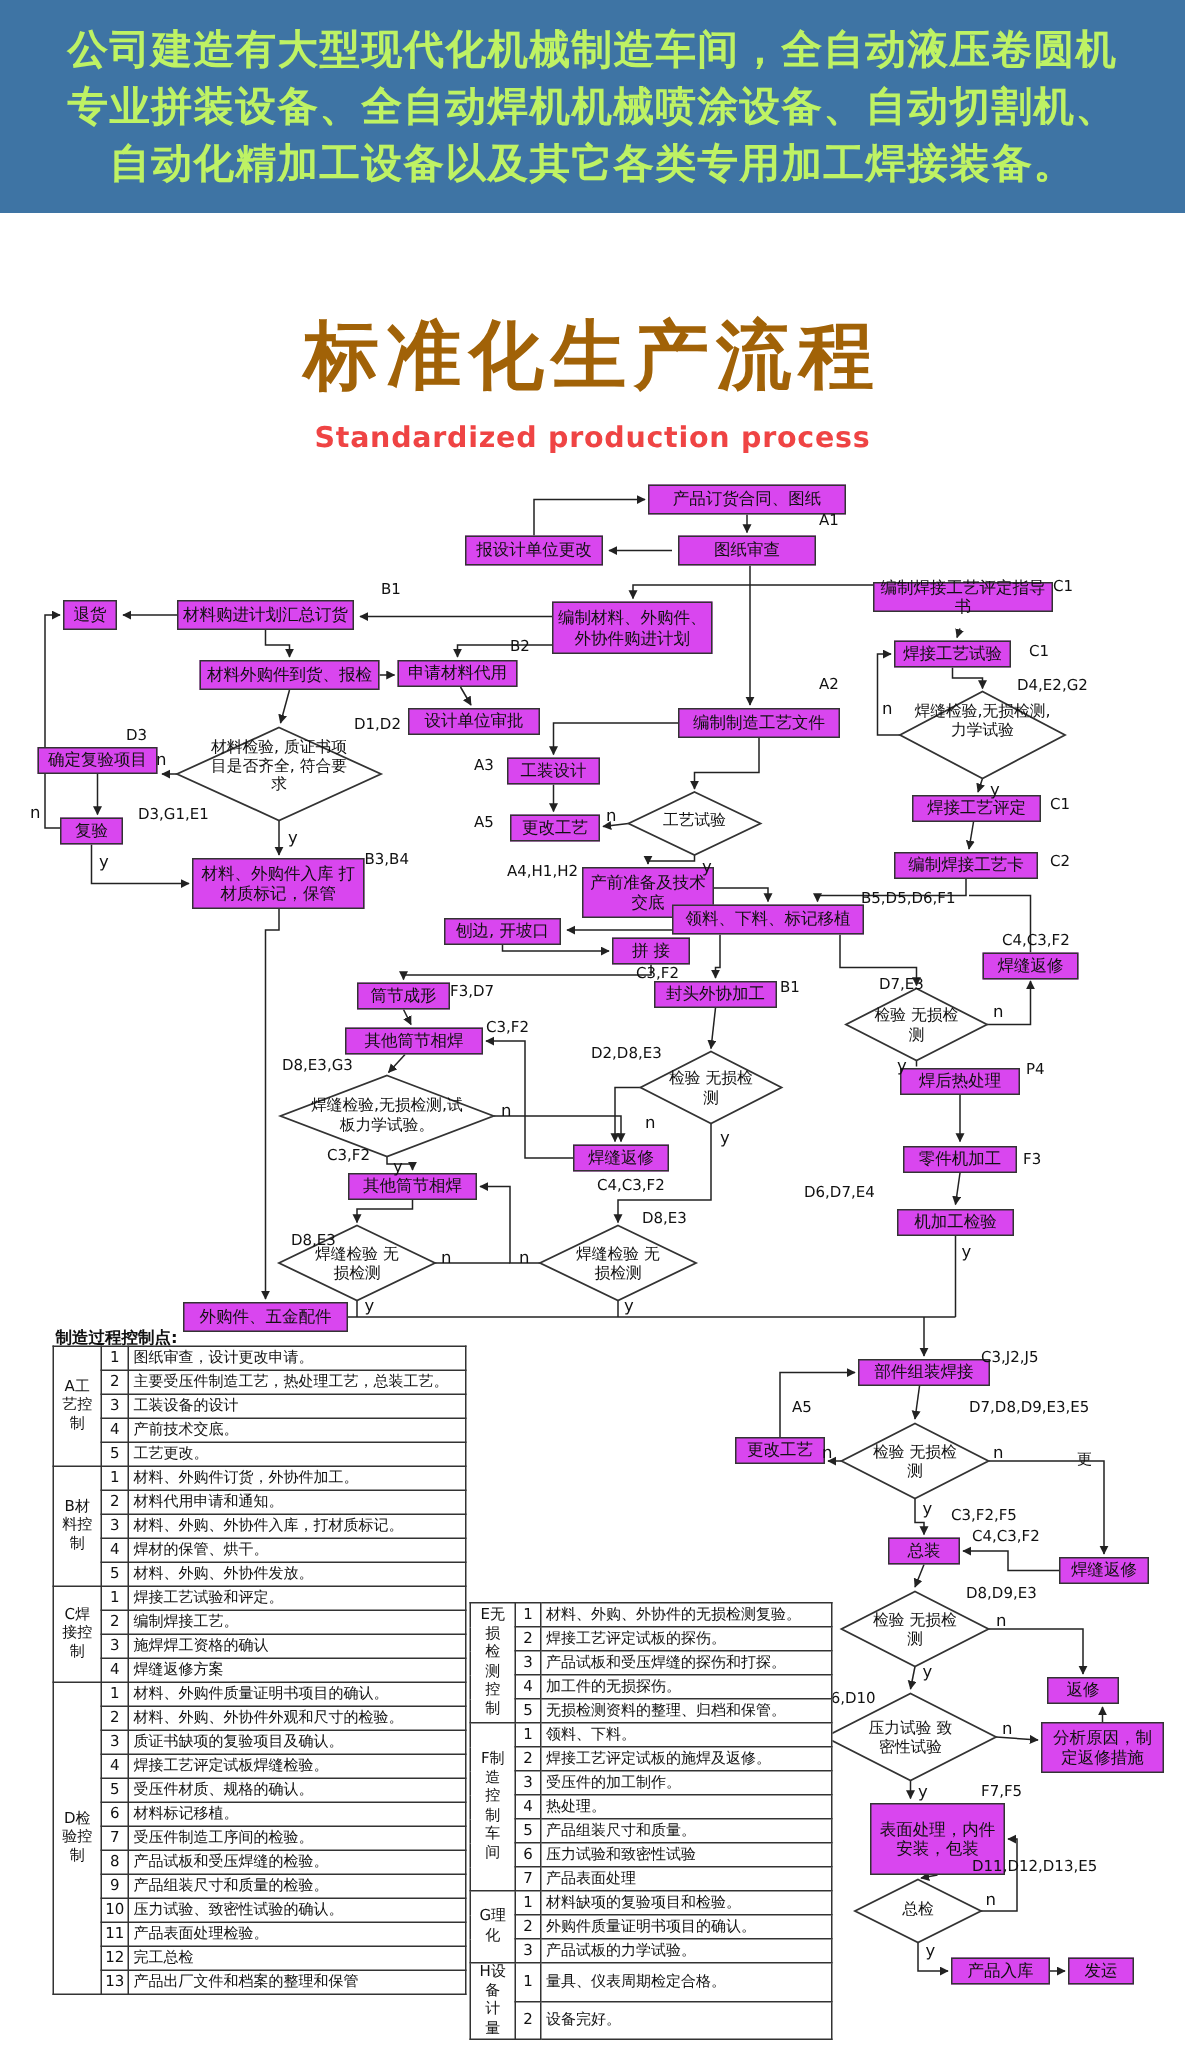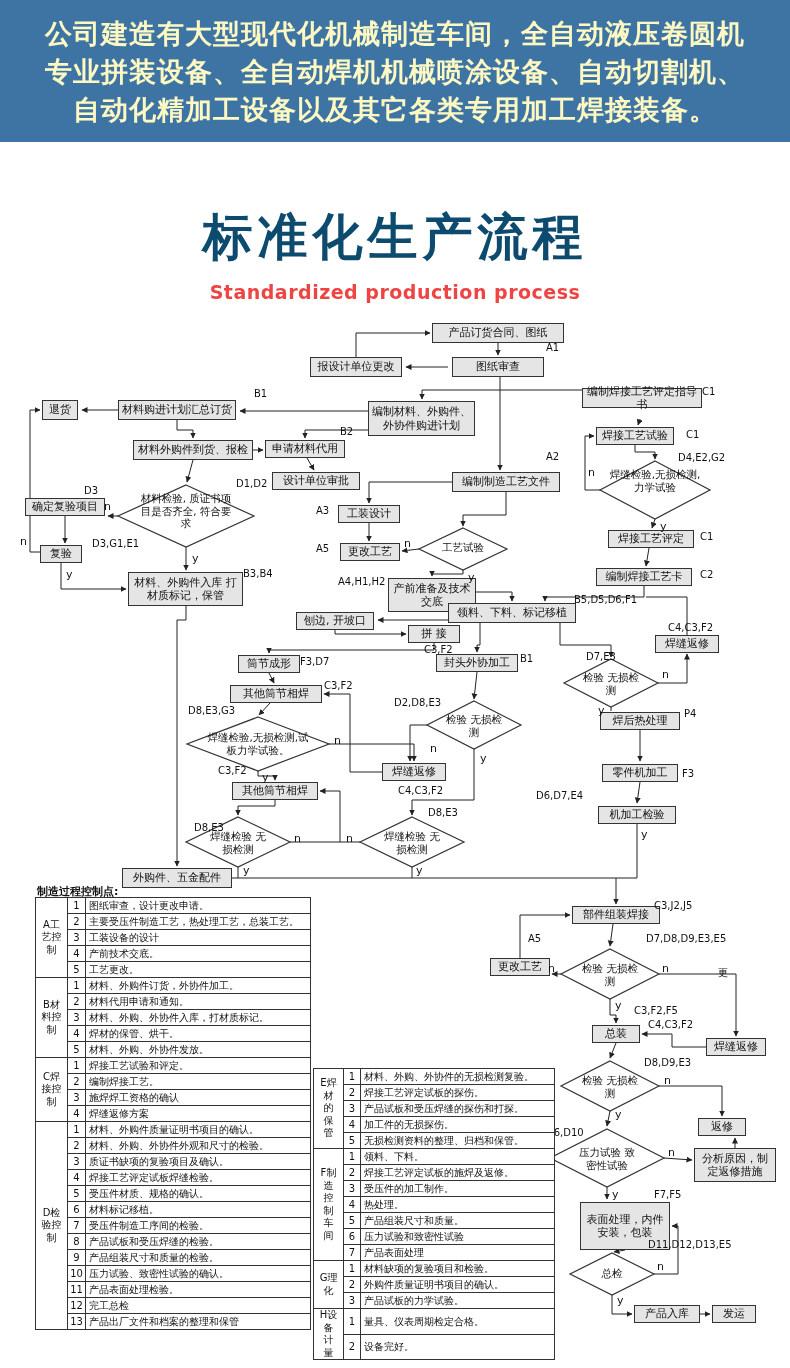--- a/index.html
+++ b/index.html
@@ -1,26 +1,26 @@
 <!DOCTYPE html>
 <html><head>
 <meta charset="utf-8">
 <style>
   html,body{margin:0;padding:0;}
   body{width:790px;height:1368px;position:relative;background:#fff;overflow:hidden;
        font-family:"DejaVu Sans","Liberation Sans",sans-serif;color:#111;}
   .banner{position:absolute;left:0;top:0;width:790px;height:142px;background:#3e74a4;
           box-sizing:border-box;padding-top:15px;text-align:center;}
-  .banner div{color:#fef9c3;font-size:27px;font-weight:bold;line-height:38px;letter-spacing:1px;}
+  .banner div{color:#bef264;font-size:27px;font-weight:bold;line-height:38px;letter-spacing:1px;}
   .title{position:absolute;left:0;top:204px;width:790px;text-align:center;
-         font-size:50px;font-weight:800;letter-spacing:5px;color:#0c4a6e;}
+         font-size:50px;font-weight:800;letter-spacing:5px;color:#a16207;}
   .subtitle{position:absolute;left:0;top:281px;width:790px;text-align:center;
             font-size:19px;font-weight:bold;color:#ef4444;letter-spacing:0.5px;}
   svg.cv{position:absolute;left:0;top:0;}
-  .bx{position:absolute;box-sizing:border-box;border:1px solid #333;background:#e5e5e5;
+  .bx{position:absolute;box-sizing:border-box;border:1px solid #333;background:#d946ef;
       display:flex;align-items:center;justify-content:center;text-align:center;
       font-size:11px;line-height:1.2;padding:0 2px;}
   .dt{position:absolute;text-align:center;font-size:10.5px;line-height:1.2;}
   .cl{position:absolute;font-size:10px;white-space:nowrap;color:#111;}
   .yn{position:absolute;font-size:11px;color:#111;}
   .thead{position:absolute;font-size:11px;font-weight:bold;color:#111;}
   table.ctl{position:absolute;border-collapse:collapse;background:#fff;table-layout:fixed;}
   table.ctl td{border:1px solid #333;font-size:10px;padding:0 3px;height:15px;line-height:1.15;overflow:hidden;}
   table.ctl td.sec{text-align:center;word-break:break-all;padding:0 5px;line-height:1.25;}
   table.ctl td.num{text-align:center;padding:0 1px;}
@@ -390,21 +390,21 @@
   </table>
 
 <table class="ctl" id="rtab">
 <colgroup>
       <col class="c1">
       <col class="c2">
       <col>
     </colgroup>
 <tbody>
       <tr>
-        <td class="sec" rowspan="5"><span>E</span><span class="sn">焊材的保管</span></td>
+        <td class="sec" rowspan="5"><span>E</span><span class="sn">无损检测控制</span></td>
         <td class="num">1</td>
         <td>材料、外购、外协件的无损检测复验。</td>
       </tr>
 <tr>
         <td class="num">2</td>
         <td>焊接工艺评定试板的探伤。</td>
       </tr>
 <tr>
         <td class="num">3</td>
         <td>产品试板和受压焊缝的探伤和打探。</td>

